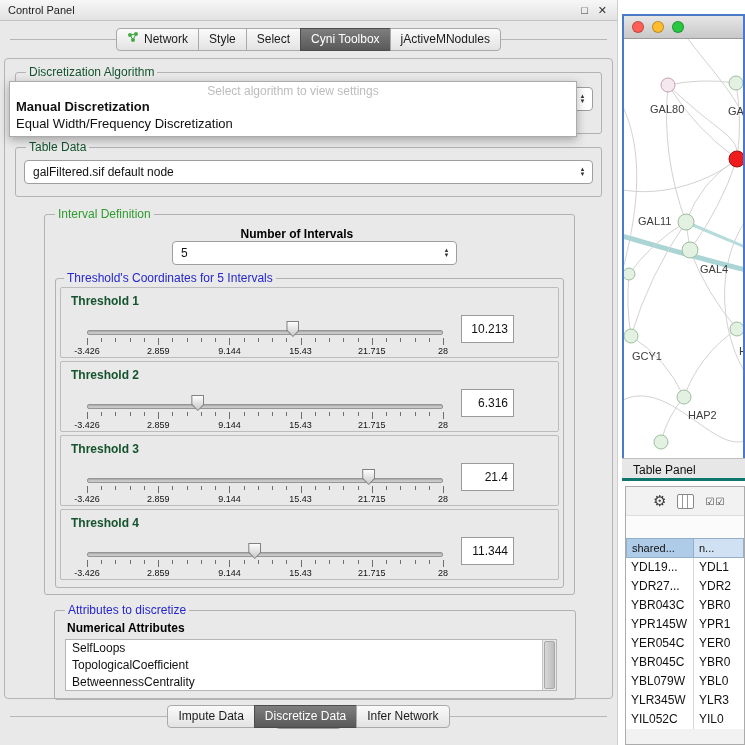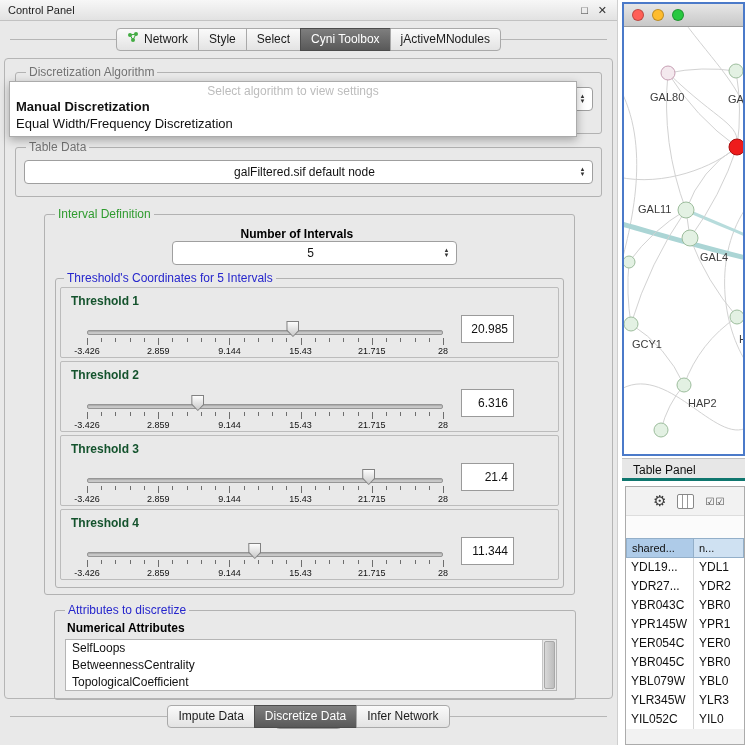--- a/index.html
+++ b/index.html
@@ -12,28 +12,28 @@
   .tabs-row{position:absolute;left:0;right:0;display:flex;justify-content:center;align-items:center;}
   .tabs-top{top:24px;height:30px;}
   .tabs-bottom{top:701px;height:30px;}
   .tabs-row::before{content:"";position:absolute;left:10px;right:10px;top:50%;height:1px;background:#b6b6b6;}
   .tabbtn{position:relative;z-index:1;font-size:12px;color:#1a1a1a;background:linear-gradient(#fafafa,#e3e3e3);border:1px solid #a9a9a9;padding:3px 10px 4px;margin-left:-1px;display:flex;align-items:center;gap:5px;white-space:nowrap;cursor:default;}
   .tabbtn:first-child{border-top-left-radius:4px;border-bottom-left-radius:4px;margin-left:0;}
   .tabbtn:last-child{border-top-right-radius:4px;border-bottom-right-radius:4px;}
   .tabbtn.sel{background:linear-gradient(#7e7e7e,#595959);color:#fff;border-color:#4c4c4c;}
   .panel-body{position:absolute;left:4px;right:4px;top:58px;bottom:46px;border:1px solid #b5b5b5;border-radius:4px;background:#e9e9e9;padding:6px 5px;box-sizing:border-box;}
   fieldset{border:1px solid #b2b2b2;border-radius:3px;margin:0;padding:2px 6px 6px;}
-  legend{font-size:12px;color:#737373;padding:0 3px;margin-left:4px;}
+  legend{font-size:12px;color:#14532d;padding:0 3px;margin-left:4px;}
   .legend-green{color:#2f9b2f;}
   .legend-blue{color:#2626cc;}
   .fs-algo{margin:0 5px;}
   .fs-algo .combo{margin:6px 2px 16px;}
   .fs-table{margin:6px 5px 0;}
   .fs-table .combo{margin:4px 2px 6px;}
-  .combo{height:22px;background:#fff;border:1px solid #9f9f9f;border-radius:4px;display:flex;align-items:center;padding:0 3px 0 8px;font-size:12px;color:#111;text-align:center;}
+  .combo{height:22px;background:#fff;border:1px solid #9f9f9f;border-radius:4px;display:flex;align-items:center;padding:0 3px 0 8px;font-size:12px;color:#111;}
   .combo .ctext{flex:1;overflow:hidden;white-space:nowrap;}
   .stepper{width:13px;display:flex;flex-direction:column;align-items:center;justify-content:center;color:#333;font-size:6px;line-height:5px;}
   .algo-popup{position:absolute;left:4px;top:22px;width:566px;height:54px;background:#fff;border:1px solid #ababab;box-shadow:0 3px 9px rgba(0,0,0,.3);z-index:20;}
   .popup-ph{font-size:12px;color:#bcbcbc;text-align:center;padding-top:2px;}
   .popup-opt{font-size:13px;color:#111;padding:1px 6px;}
   .popup-opt.bold{font-weight:bold;}
   .fs-interval{margin:10px 32px 0 34px;}
   .nint-row{display:flex;align-items:center;margin:4px 0 2px 10px;flex-direction:column;}
   .nint-label{font-size:12px;font-weight:bold;width:148px;}
   .nint-combo{width:272px;}
@@ -53,21 +53,21 @@
   .valbox{position:absolute;right:44px;top:27px;width:53px;height:28px;background:#fff;border:1px solid #9a9a9a;font-size:12px;color:#111;text-align:right;line-height:26px;padding-right:5px;box-sizing:border-box;}
   .fs-attrs{margin:8px 31px 0 44px;}
   .attr-head{font-size:12px;font-weight:bold;margin:2px 0 0 6px;}
   .attr-list{position:relative;height:50px;margin:4px 12px 2px 4px;background:#fff;border:1px solid #b5b5b5;overflow:hidden;}
   .attr-item{font-size:12px;line-height:17px;padding-left:6px;color:#111;}
   .vscroll{position:absolute;right:0;top:0;bottom:0;width:13px;background:#e8e8e8;border-left:1px solid #c6c6c6;}
   .vthumb{position:absolute;left:1px;right:1px;top:1px;bottom:1px;background:linear-gradient(90deg,#d8d8d8,#bdbdbd);border:1px solid #a8a8a8;border-radius:2px;}
   .apply-row{text-align:center;margin-top:7px;}
   .apply-btn{font-family:inherit;font-size:12px;color:#111;padding:3px 20px;background:linear-gradient(#fefefe,#d9d9d9);border:1px solid #9c9c9c;border-radius:8px;}
   
-  .net-window{position:absolute;left:622px;top:2px;width:123px;height:454px;border:2px solid #4b7ac9;background:#fff;box-sizing:border-box;overflow:hidden;}
+  .net-window{position:absolute;left:622px;top:14px;width:123px;height:454px;border:2px solid #4b7ac9;background:#fff;box-sizing:border-box;overflow:hidden;}
   .mac-bar{height:22px;background:linear-gradient(#e6e6e6,#c8c8c8);border-bottom:1px solid #9b9b9b;display:flex;align-items:center;gap:8px;padding-left:8px;}
   .mac-dot{width:12px;height:12px;border-radius:50%;border:1px solid rgba(0,0,0,.25);box-sizing:border-box;}
   #net-svg{display:block;}
   .tp-header{position:absolute;left:622px;top:458px;width:123px;height:23px;background:#e7e7e7;border-top:1px solid #c0c0c0;border-bottom:3px solid #0f766e;font-size:12px;color:#111;line-height:22px;padding-left:11px;box-sizing:border-box;}
   .table-panel{position:absolute;left:625px;top:486px;width:120px;height:259px;background:#f2f2f2;border:1px solid #ababab;box-sizing:border-box;overflow:hidden;}
   .tp-toolbar{height:28px;display:flex;align-items:center;gap:11px;padding-left:27px;}
   .gear{font-size:15px;color:#3c3c3c;}
   .colicon{width:15px;height:13px;border:1px solid #888;background:#fff;position:relative;border-radius:2px;}
   .colicon::before{content:"";position:absolute;left:4px;top:0;bottom:0;width:1px;background:#999;}
   .colicon::after{content:"";position:absolute;left:9px;top:0;bottom:0;width:1px;background:#999;}
@@ -202,21 +202,21 @@
                   <span style="left: 40%;">9.144</span>
                   <span style="left: 60%;">15.43</span>
                   <span style="left: 80%;">21.715</span>
                   <span style="left: 100%;">28</span>
                 </div>
                 <div class="thumb" style="left: calc(57.7197% - 6px);">
                   <div class="t-outer"></div>
                   <div class="t-inner"></div>
                 </div>
               </div>
-              <div class="valbox">20.985</div>
+              <div class="valbox">10.213</div>
             </div>
             <div class="tbox">
               <div class="tlabel">Threshold 2</div>
               <div class="slider-zone">
                 <div class="groove"></div>
                 <div class="ticks">
                   <div class="tick major" style="left: 0%;"></div>
                   <div class="tick" style="left: 4%;"></div>
                   <div class="tick" style="left: 8%;"></div>
                   <div class="tick" style="left: 12%;"></div>
@@ -355,22 +355,22 @@
           </div>
       </fieldset>
     </fieldset>
 
     <fieldset class="fs-attrs">
       <legend class="legend-blue">Attributes to discretize</legend>
       <div class="attr-head">Numerical Attributes</div>
       <div class="attr-list">
         <div id="attr-items">
             <div class="attr-item">SelfLoops</div>
+            <div class="attr-item">TopologicalCoefficient</div>
             <div class="attr-item">BetweennessCentrality</div>
-            <div class="attr-item">TopologicalCoefficient</div>
           </div>
         <div class="vscroll">
           <div class="vthumb"></div>
         </div>
       </div>
     </fieldset>
 
     <div class="apply-row">
       <button class="apply-btn">Apply</button>
     </div>

